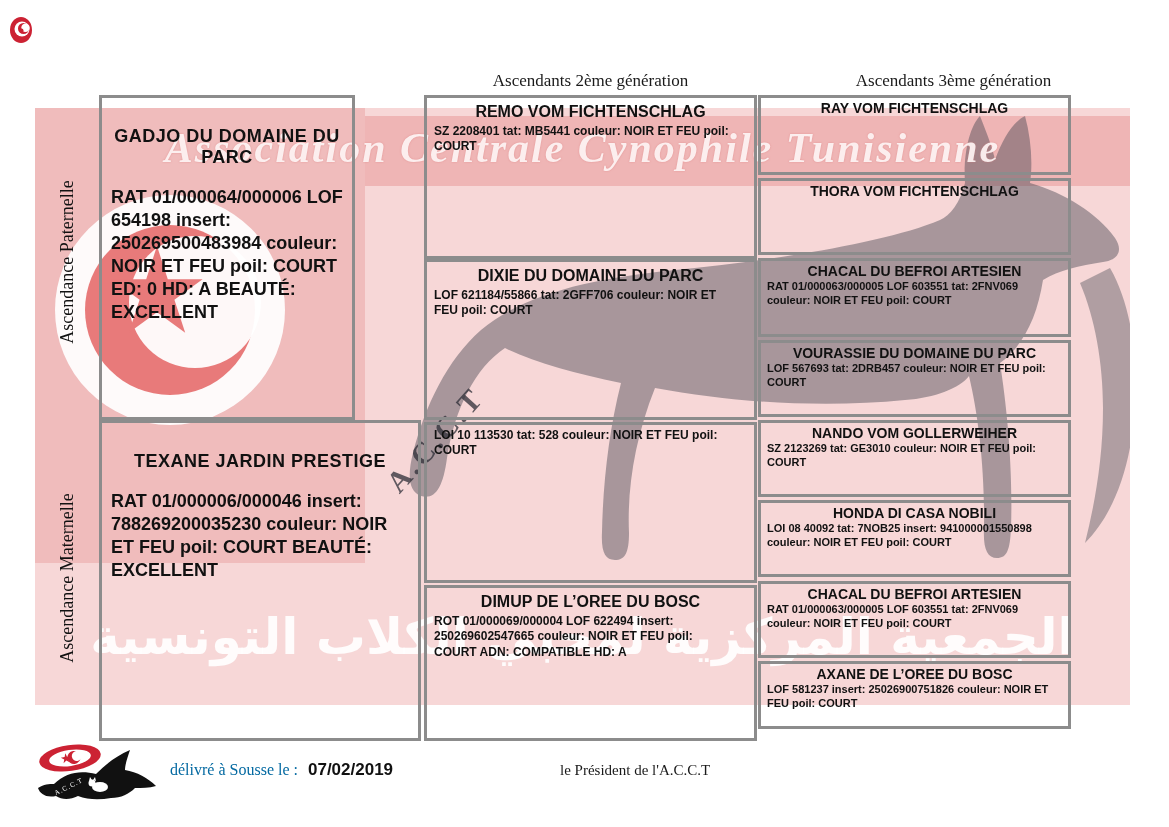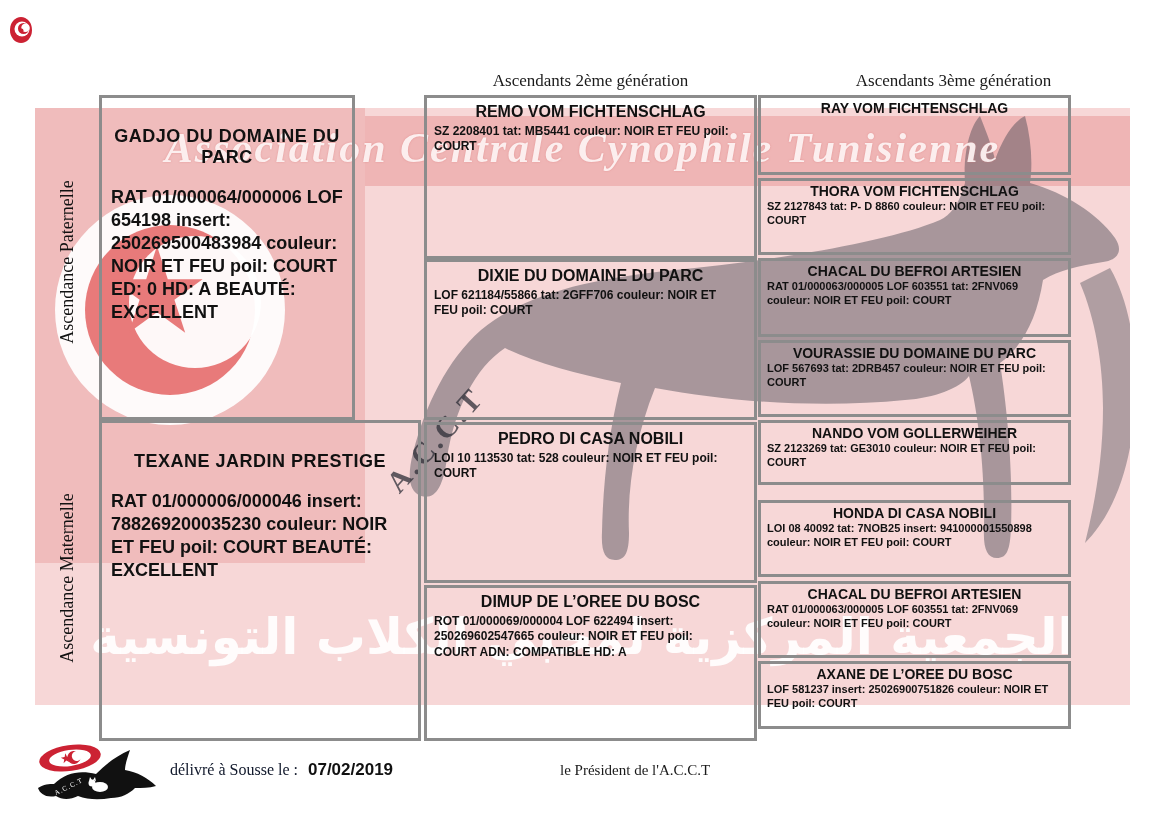--- a/index.html
+++ b/index.html
@@ -23,21 +23,21 @@
   .box{position:absolute;border:3px solid #8c8c8c;box-sizing:border-box;color:#111;}
   .box .name{font-weight:bold;text-align:center;}
   .box .details{font-weight:bold;text-align:left;line-height:1.28;}
   .g1 .name{font-size:18px;padding:28px 8px 0 8px;letter-spacing:0.5px;}
   .g1 .details{font-size:18px;padding:18px 9px 0 9px;}
   .g2 .name{font-size:16px;padding:5px 6px 0 6px;}
   .g2 .details{font-size:12px;padding:3px 17px 0 7px;}
   .g3 .name{font-size:14px;padding:2px 5px 0 5px;}
   .g3 .details{font-size:11px;padding:0 6px;}
   .footer-issued{position:absolute;left:170px;top:760px;display:flex;align-items:baseline;}
-  .issued-label{font-family:"Liberation Serif", serif;font-size:16px;color:#0f172a;}
+  .issued-label{font-family:"Liberation Serif", serif;font-size:16px;color:#0369a1;}
   .issued-date{font-family:"Liberation Sans", sans-serif;font-weight:bold;font-size:17px;
     color:#111;margin-left:10px;}
   .president{position:absolute;left:560px;top:762px;width:260px;text-align:left;
     font-family:"Liberation Serif", serif;font-size:15px;color:#1a1a1a;}
   .logo-svg{position:absolute;left:36px;top:742px;width:134px;height:62px;}
   .mini-emblem{position:absolute;left:8px;top:15px;width:28px;height:32px;}
 </style>
 </head>
 <body>
 
@@ -93,44 +93,42 @@
 
   <div class="box g2" style="left:424px;top:95px;width:333px;height:164px;">
     <div class="name">REMO VOM FICHTENSCHLAG</div>
     <div class="details">SZ 2208401 tat: MB5441 couleur: NOIR ET FEU poil: COURT</div>
   </div>
   <div class="box g2" style="left:424px;top:259px;width:333px;height:161px;">
     <div class="name">DIXIE DU DOMAINE DU PARC</div>
     <div class="details">LOF 621184/55866 tat: 2GFF706 couleur: NOIR ET FEU poil: COURT</div>
   </div>
   <div class="box g2" style="left:424px;top:422px;width:333px;height:161px;">
-    <div class="name">PEDRO DI CASA NOBILI</div>
     <div class="details">LOI 10 113530 tat: 528 couleur: NOIR ET FEU poil: COURT</div>
   </div>
   <div class="box g2" style="left:424px;top:585px;width:333px;height:156px;">
     <div class="name">DIMUP DE L’OREE DU BOSC</div>
     <div class="details">ROT 01/000069/000004 LOF 622494 insert: 250269602547665 couleur: NOIR ET FEU poil: COURT ADN: COMPATIBLE HD: A</div>
   </div>
 
   <div class="box g3" style="left:758px;top:95px;width:313px;height:80px;">
     <div class="name">RAY VOM FICHTENSCHLAG</div>
   </div>
   <div class="box g3" style="left:758px;top:178px;width:313px;height:77px;">
     <div class="name">THORA VOM FICHTENSCHLAG</div>
-    <div class="details">SZ 2127843 tat: P- D 8860 couleur: NOIR ET FEU poil: COURT</div>
   </div>
   <div class="box g3" style="left:758px;top:258px;width:313px;height:79px;">
     <div class="name">CHACAL DU BEFROI ARTESIEN</div>
     <div class="details">RAT 01/000063/000005 LOF 603551 tat: 2FNV069 couleur: NOIR ET FEU poil: COURT</div>
   </div>
   <div class="box g3" style="left:758px;top:340px;width:313px;height:77px;">
     <div class="name">VOURASSIE DU DOMAINE DU PARC</div>
     <div class="details">LOF 567693 tat: 2DRB457 couleur: NOIR ET FEU poil: COURT</div>
   </div>
-  <div class="box g3" style="left:758px;top:420px;width:313px;height:65px;">
+  <div class="box g3" style="left:758px;top:420px;width:313px;height:77px;">
     <div class="name">NANDO VOM GOLLERWEIHER</div>
     <div class="details">SZ 2123269 tat: GE3010 couleur: NOIR ET FEU poil: COURT</div>
   </div>
   <div class="box g3" style="left:758px;top:500px;width:313px;height:77px;">
     <div class="name">HONDA DI CASA NOBILI</div>
     <div class="details">LOI 08 40092 tat: 7NOB25 insert: 941000001550898 couleur: NOIR ET FEU poil: COURT</div>
   </div>
   <div class="box g3" style="left:758px;top:581px;width:313px;height:77px;">
     <div class="name">CHACAL DU BEFROI ARTESIEN</div>
     <div class="details">RAT 01/000063/000005 LOF 603551 tat: 2FNV069 couleur: NOIR ET FEU poil: COURT</div>

